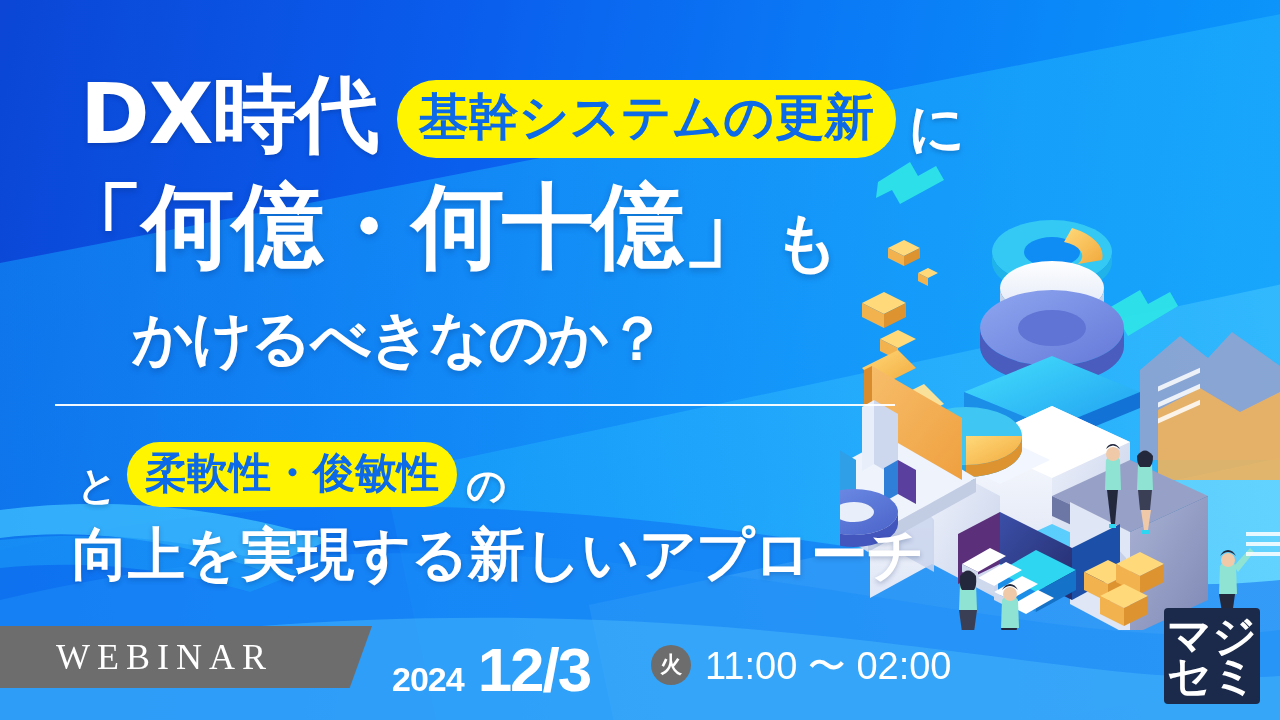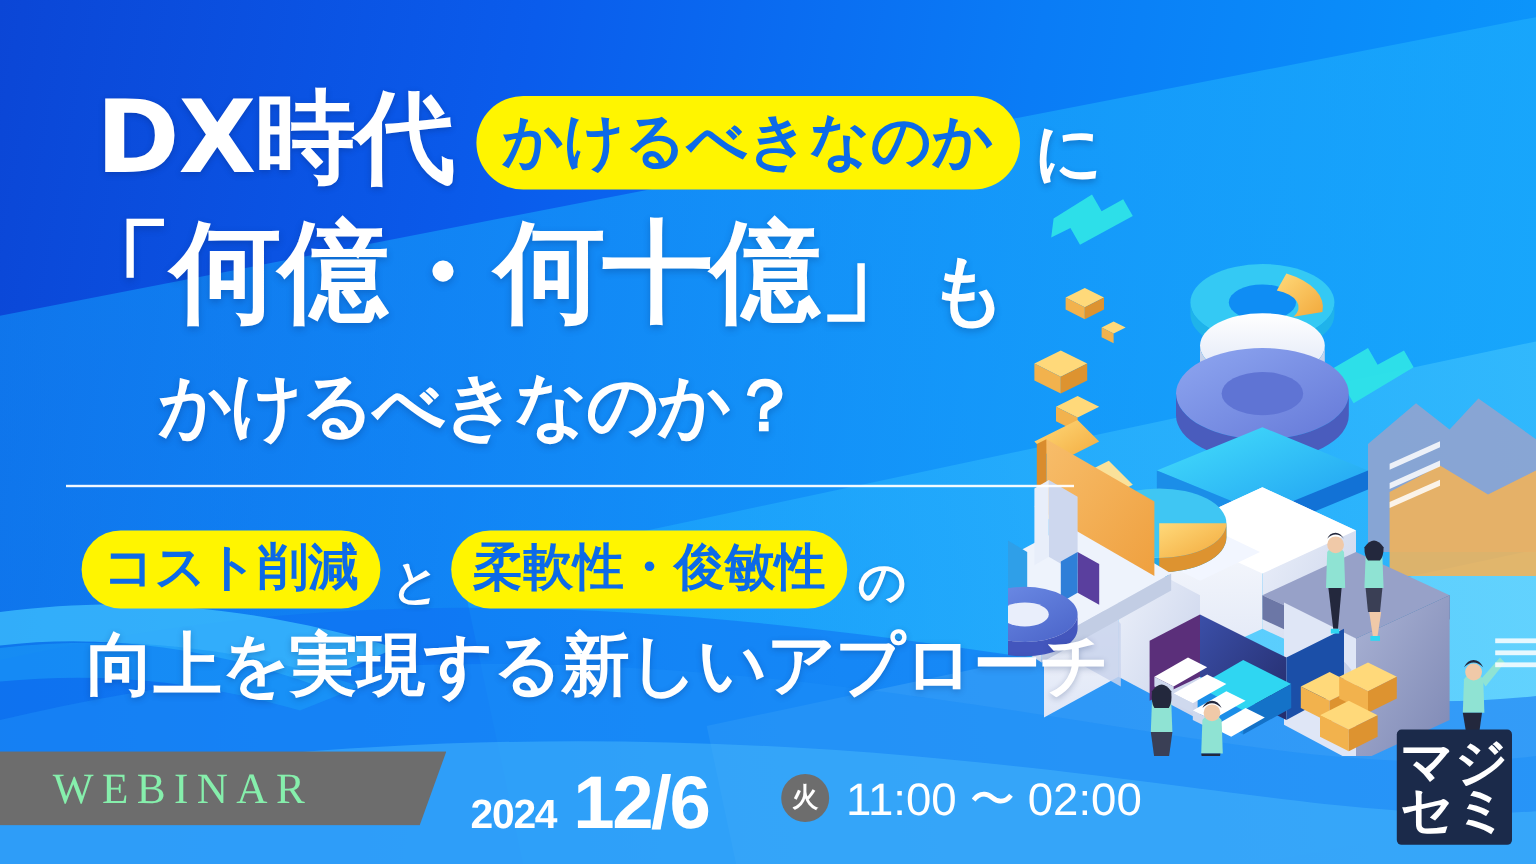--- a/index.html
+++ b/index.html
@@ -181,22 +181,22 @@
   .webinar-bar {
     position: absolute;
     left: 0; top: 626px;
     width: 372px; height: 62px;
     background: #6d6d6d;
     clip-path: polygon(0 0, 100% 0, 94% 100%, 0 100%);
     display: flex;
     align-items: center;
   }
   .webinar-text {
-    margin-left: 44px;
-    color: #86efac;
+    margin-left: 56px;
+    color: #ffffff;
     font-size: 36px;
     letter-spacing: 7px;
     font-weight: 400;
     font-family: "Liberation Serif", "DejaVu Serif", serif;
   }
   .datetime {
     position: absolute;
     left: 392px; top: 620px;
     display: flex;
     align-items: baseline;
@@ -480,54 +480,53 @@
         <rect x="406" y="382" width="34" height="4"></rect>
         <rect x="406" y="392" width="34" height="4"></rect>
       </g>
     </g>
   </svg>
 
   <div class="headline">
 
     <div class="line line1">
       <span class="jp l1-dx">DX時代</span>
-      <span class="pill pill-l1 jp">かけるべきなのか</span>
+      <span class="pill pill-l1 jp">基幹システムの更新</span>
       <span class="jp l1-suffix">に</span>
     </div>
 
     <div class="line line2">
       <span class="jp l2-main">「何億・何十億」</span>
       <span class="jp l2-mo">も</span>
     </div>
 
     <div class="line line3">
       <span class="jp l3-main">かけるべきなのか？</span>
     </div>
   </div>
 
   <div class="divider"></div>
 
   <div class="line line4">
-    <span class="pill pill-sub jp">コスト削減</span>
     <span class="jp conn">と</span>
     <span class="pill pill-sub jp">柔軟性・俊敏性</span>
     <span class="jp conn">の</span>
   </div>
 
   <div class="line line5">
     <span class="jp l5-main">向上を実現する新しいアプローチ</span>
   </div>
 
   <div class="webinar-bar">
     <span class="webinar-text">WEBINAR</span>
   </div>
 
   <div class="datetime">
     <span class="dt-year">2024</span>
-    <span class="dt-date">12/6</span>
+    <span class="dt-date">12/3</span>
   </div>
 
   <div class="dow-badge jp">火</div>
 
   <div class="dt-time">11:00 〜 02:00</div>
 
   <div class="logo">
     <span>マジ</span>
     <span>セミ</span>
   </div>

